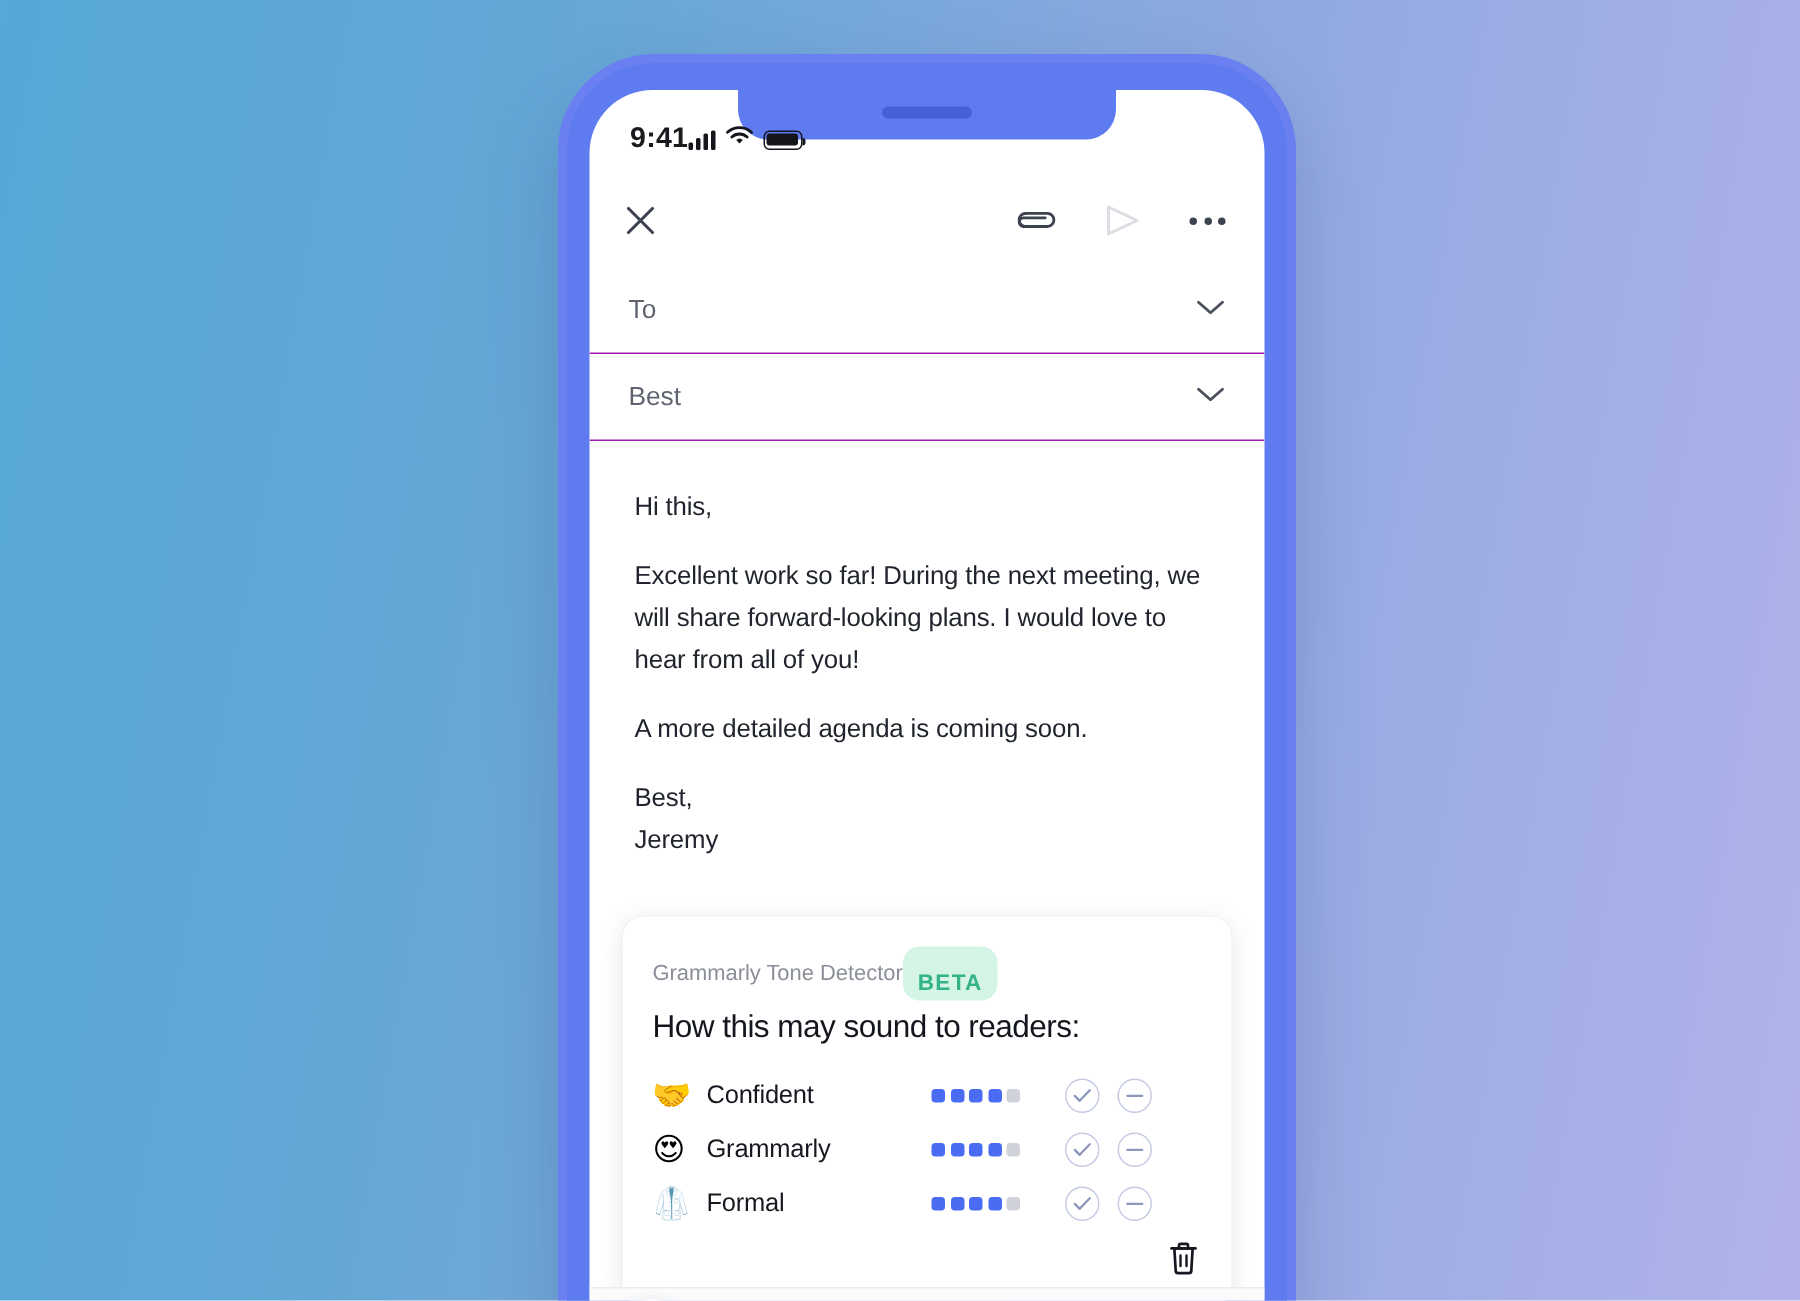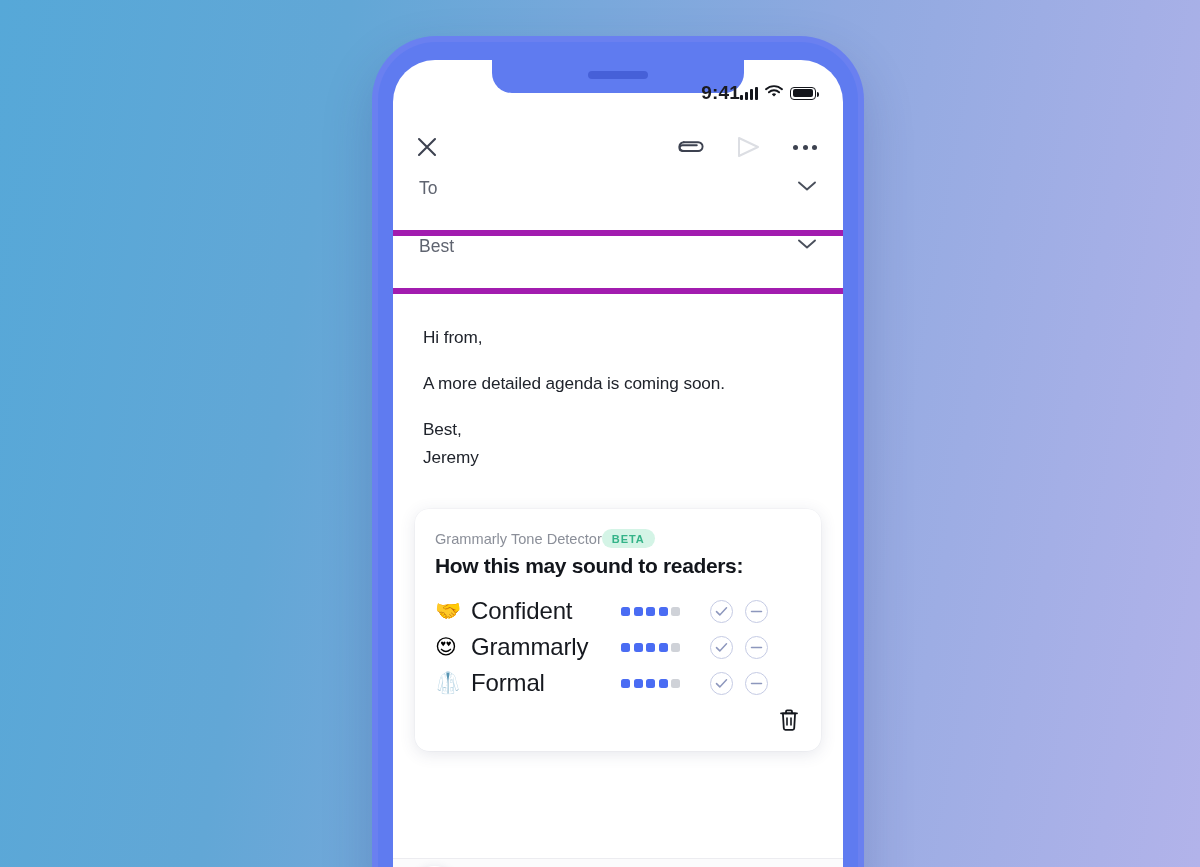--- a/index.html
+++ b/index.html
@@ -70,21 +70,21 @@
     background: #4660d8;
     margin-top: -4px;
   }
 
   
   .status-bar {
     position: relative;
     height: 56px;
     display: flex;
     align-items: center;
-    justify-content: flex-end;
+    justify-content: flex-start;
     padding: 10px 27px 0 27px;
     z-index: 7;
   }
   .status-time {
     font-size: 19px;
     font-weight: bold;
     color: #1b1b1f;
     letter-spacing: .2px;
   }
   .status-icons {
@@ -128,23 +128,24 @@
   }
   .toolbar-right { display: flex; align-items: center; gap: 31px; }
   .icon-btn { display: flex; align-items: center; justify-content: center; cursor: pointer; }
   .dots-icon { display: flex; gap: 4.5px; }
   .dots-icon i { width: 5px; height: 5px; border-radius: 50%; background: #3d4250; display: block; }
 
   
   .field-row {
     height: 58px;
     display: flex;
+    align-items: center;
     justify-content: space-between;
     padding: 0 26px 0 26px;
-    border-bottom: 6px solid #a21caf;
+    border-bottom: 1px solid #a21caf;
   }
   .field-label {
     font-size: 17.5px;
     color: #5f6470;
   }
 
   
   .message-body {
     padding: 29px 30px 0 30px;
   }
@@ -170,47 +171,46 @@
     align-items: center;
     justify-content: flex-start;
   }
   .tone-card-subtitle {
     font-size: 14.6px;
     color: #8b8f99;
   }
   .beta-badge {
     background: #d4f4e6;
     color: #34b388;
-    font-size: 11px;
+    font-size: 15px;
     font-weight: bold;
     letter-spacing: .9px;
-    padding: 4px 10px 3px 10px;
+    padding: 16px 10px 3px 10px;
     border-radius: 11px;
   }
   .tone-card-title {
     font-size: 21px;
     color: #13161c;
     margin-top: 6px;
     letter-spacing: -.35px;
-    font-weight: bold;
   }
   .tone-list { margin-top: 15px; }
   .tone-row {
     display: flex;
     align-items: center;
     height: 36px;
   }
   .tone-emoji {
     width: 36px;
     font-size: 21px;
     line-height: 1;
     font-family: "DejaVu Sans", sans-serif;
   }
   .tone-name {
-    font-size: 24px;
+    font-size: 17px;
     color: #16191f;
     width: 150px;
     letter-spacing: -.15px;
   }
   .tone-dots { display: flex; gap: 3.5px; margin-right: 30px; }
   .tone-dots i {
     display: block;
     width: 9px; height: 9px;
     border-radius: 2.5px;
     background: #cfd2d8;
@@ -328,21 +328,22 @@
     <div class="field-row">
       <span class="field-label">Best</span>
       <span>
         <svg width="20" height="12" viewBox="0 0 20 12" fill="none">
           <path d="M2 2.5L10 9.5 18 2.5" stroke="#4a505c" stroke-width="1.9" stroke-linecap="round" stroke-linejoin="round"></path>
         </svg>
       </span>
     </div>
 
     <div class="message-body">
-      <p>Hi from,</p>
+      <p>Hi this,</p>
+      <p>Excellent work so far! During the next meeting, we will share forward-looking plans. I would love to hear from all of you!</p>
       <p>A more detailed agenda is coming soon.</p>
       <p style="white-space:pre-line;margin-top:16px;">Best,
 Jeremy</p>
     </div>
 
     <div class="tone-card-wrap">
       <div class="tone-card">
         <div class="tone-card-head">
           <span class="tone-card-subtitle">Grammarly Tone Detector</span>
           <span class="beta-badge">BETA</span>

